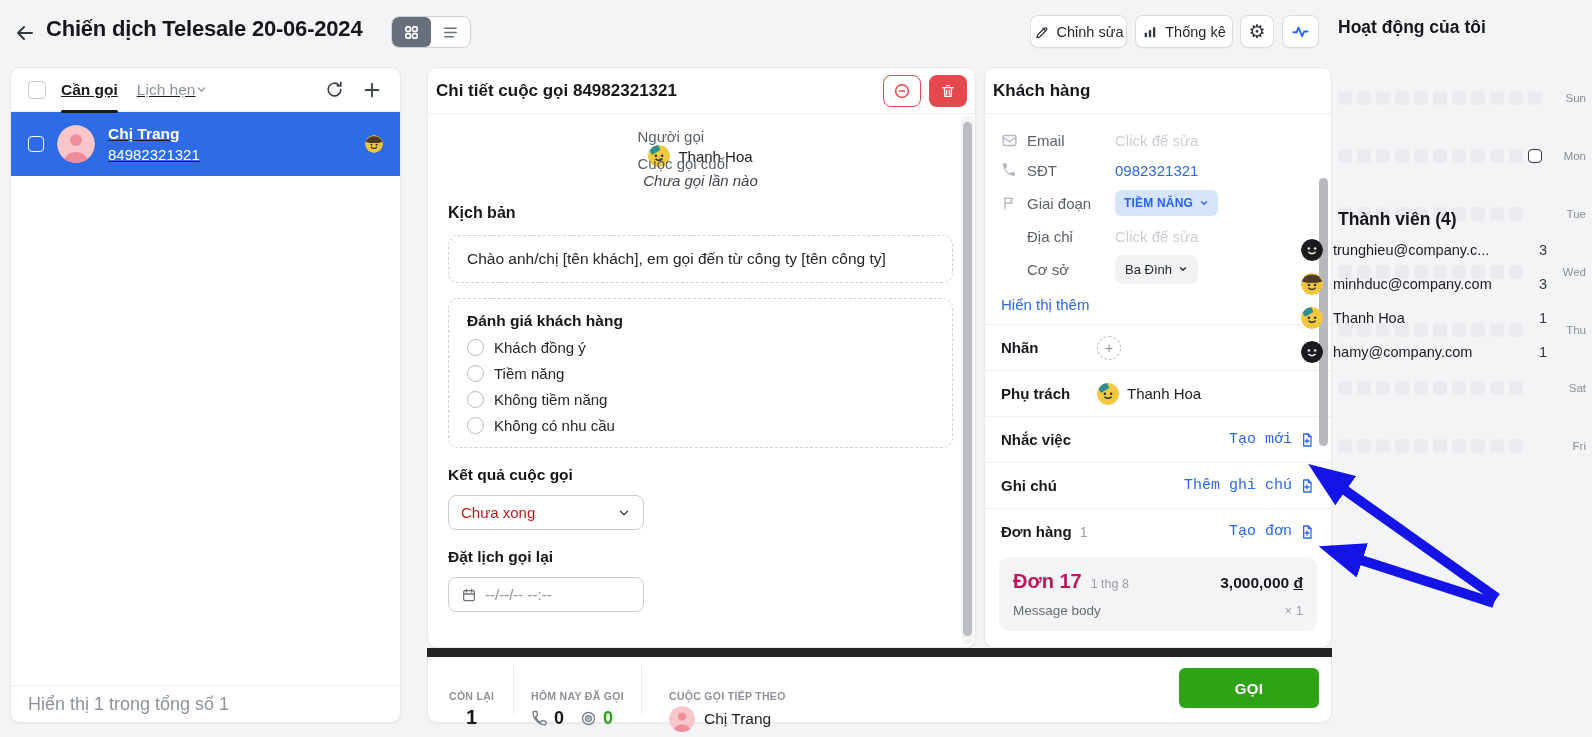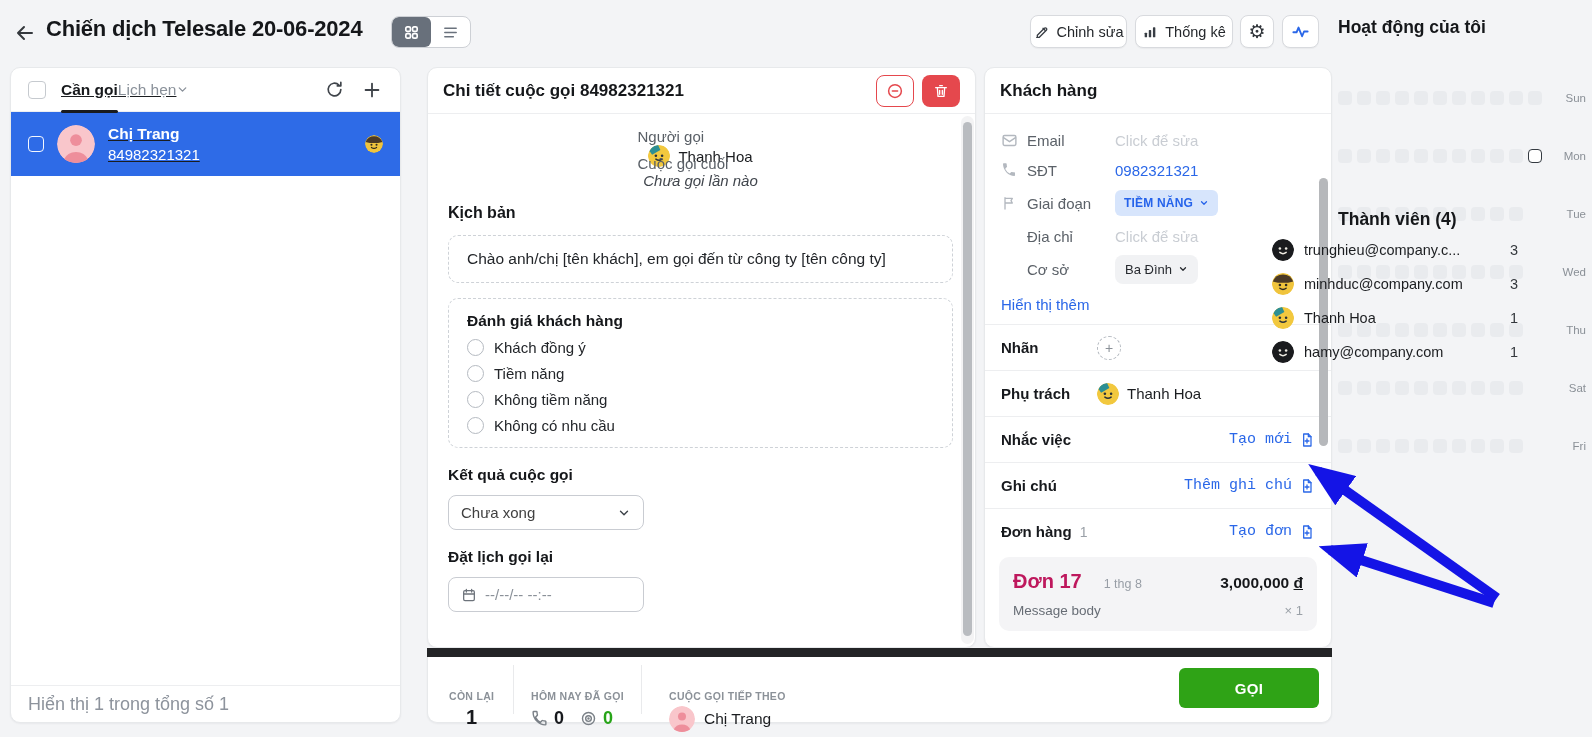--- a/index.html
+++ b/index.html
@@ -28,58 +28,58 @@
 
 .card{position:absolute;background:#fff;border:1px solid #e7e9eb;border-radius:10px;box-shadow:0 1px 2px rgba(20,24,31,.05);}
 
 
 .call-list{left:10px;top:67px;width:391px;height:656px;text-decoration:underline;}
 .list-header{height:44px;border-bottom:1px solid #edeef0;display:flex;align-items:center;padding:0 17px;}
 .checkbox{width:18px;height:18px;border:1.5px solid #c6cacf;border-radius:4px;background:#fff;flex:none;}
 .tab{height:44px;display:flex;align-items:center;font-size:15.5px;position:relative;}
 .tab.active{margin-left:15px;font-weight:700;color:#17191c;}
 .tab.active::after{content:"";position:absolute;left:0;right:0;bottom:-1px;height:3px;background:#191b1e;border-radius:2px;}
-.tab.inactive{color:#899099;gap:0;}
+.tab.inactive{margin-left:19px;color:#899099;gap:0;}
 .list-tools{margin-left:auto;display:flex;align-items:center;gap:17px;color:#3f444a;}
 .contact-row{height:64px;background:#2e6be7;display:flex;align-items:center;padding:0 17px;gap:13px;}
 .contact-row .checkbox{width:16px;height:16px;border-color:rgba(255,255,255,.95);background:transparent;}
 .contact-texts{display:flex;flex-direction:column;gap:3px;}
 .contact-name{font-size:15.5px;font-weight:700;color:#fff;}
 .contact-phone{font-size:15px;color:#fff;}
 .contact-emoji{margin-left:auto;}
 .list-footer{position:absolute;left:0;right:0;bottom:0;height:37px;border-top:1px solid #edeef0;display:flex;align-items:center;padding:0 17px;font-size:18px;color:#8d939c;}
 
 
 .workspace{position:absolute;left:427px;top:67px;width:905px;height:656px;}
 .detail-card{left:0;top:0;width:549px;height:581px;}
 .customer-card{left:557px;top:0;width:348px;height:581px;}
 .blackbar{position:absolute;left:0;top:581px;width:905px;height:9px;background:#232426;}
 .call-footer{position:absolute;left:0;top:590px;width:905px;height:66px;background:#fff;border:1px solid #e7e9eb;border-top:none;border-radius:0 0 10px 10px;box-shadow:0 1px 2px rgba(20,24,31,.05);}
 
-.card-header{height:46px;border-bottom:1px solid #edeef0;display:flex;align-items:center;padding:0 15px;}
+.card-header{height:46px;border-bottom:1px solid #edeef0;display:flex;align-items:center;padding:0 8px;}
 .card-title{font-size:17px;font-weight:700;color:#15171a;}
 .hdr-actions{margin-left:auto;display:flex;gap:8px;}
 .btn-minus{width:38px;height:32px;border:1.5px solid #e5484d;border-radius:8px;color:#e5484d;display:flex;align-items:center;justify-content:center;background:#fff;}
 .btn-trash{width:38px;height:32px;background:#e5484d;border-radius:8px;color:#fff;display:flex;align-items:center;justify-content:center;}
 
 
 .detail-body{position:absolute;top:47px;bottom:0;left:0;right:16px;padding:13px 6px 0 20px;overflow:hidden;}
 .info-row{display:flex;align-items:center;height:27px;flex-direction:column;}
 .info-label{width:126px;font-size:15px;color:#595f66;flex:none;}
 .info-value{font-size:15px;color:#1b1d20;display:flex;align-items:center;gap:8px;}
 .info-value.italic{font-style:italic;color:#41464d;}
 .section-title{margin-top:22px;font-size:16px;font-weight:700;color:#15171a;}
 .field-label{margin-top:18px;font-size:15.5px;font-weight:700;color:#15171a;}
 .dashed-box{margin-top:13px;border:1.5px dashed #ced2d7;border-radius:10px;padding:14px 18px;font-size:15.5px;color:#23262a;}
 .eval-box{margin-top:15px;padding:13px 18px;}
 .eval-title{font-size:15.5px;font-weight:700;color:#15171a;}
 .radio-row{display:flex;align-items:center;gap:10px;margin-top:9px;font-size:15px;color:#23262a;}
 .radio{width:17px;height:17px;border:1.5px solid #b5bac1;border-radius:50%;background:#fff;flex:none;}
 .select,.date-input{margin-top:11px;width:196px;height:35px;border:1px solid #c9ccd2;border-radius:8px;display:flex;align-items:center;padding:0 12px;font-size:15px;background:#fff;}
-.select{color:#404040;gap:48px;}
+.select{color:#b91c1c;gap:48px;}
 .select .chev{margin-left:auto;color:#3c4248;}
 .date-input{color:#8b9199;gap:8px;}
 .date-input .ic{color:#6d737b;}
 
 
 .v-scroll{position:absolute;width:13px;background:#f3f3f4;border-radius:7px;}
 .v-scroll .thumb{position:absolute;left:2px;right:2px;background:#b9bcc0;border-radius:6px;}
 .mid-scroll{right:1px;top:48px;bottom:3px;}
 .mid-scroll .thumb{top:6px;bottom:8px;}
 .cust-scroll{right:1px;top:48px;bottom:3px;background:transparent;}
@@ -101,21 +101,21 @@
 .b-row{display:flex;align-items:center;height:45px;padding:0 16px;}
 .b-label{font-size:15px;font-weight:700;color:#17191d;width:96px;flex:none;}
 .b-label.auto{width:auto;}
 .b-count{margin-left:8px;font-size:14px;color:#9aa0a7;}
 .b-link{margin-left:auto;display:flex;align-items:center;gap:7px;font-size:15px;color:#2a67e8;font-family:Liberation Mono, monospace;}
 .tag-add{width:24px;height:24px;border:1.5px dashed #b5bac1;border-radius:50%;color:#8a9097;display:flex;align-items:center;justify-content:center;font-size:14px;}
 .assignee{display:flex;align-items:center;gap:8px;font-size:15px;color:#1b1d20;}
 .order-card{margin:3px 14px 0;background:#f4f4f6;border-radius:10px;padding:13px 14px;}
 .oc-line1{display:flex;align-items:baseline;}
 .oc-name{font-size:20px;font-weight:700;color:#be185d;}
-.oc-date{margin-left:22px;font-size:12.5px;color:#989ea6;}
+.oc-date{margin-left:9px;font-size:12.5px;color:#989ea6;}
 .oc-amount{margin-left:auto;font-size:15.5px;font-weight:700;color:#15171a;}
 .oc-amount .dong{text-decoration:underline;}
 .oc-line2{display:flex;margin-top:10px;}
 .oc-body{font-size:13.5px;color:#676d75;}
 .oc-qty{margin-left:auto;font-size:13px;color:#9aa0a7;}
 
 
 .f-stat{position:absolute;top:9px;display:flex;flex-direction:column;margin-top:24px;}
 .f-label{font-size:10.5px;font-weight:700;letter-spacing:.3px;color:#8b9198;white-space:nowrap;}
 .f-stat1{left:21px;align-items:flex-start;}
@@ -133,21 +133,21 @@
 .call-btn{position:absolute;left:751px;top:11px;width:140px;height:40px;background:#2fa316;border-radius:6px;color:#fff;font-size:15px;font-weight:700;letter-spacing:.4px;display:flex;align-items:center;justify-content:center;}
 
 
 .activity-title{position:absolute;left:1338px;top:17px;font-size:17.5px;font-weight:700;color:#15171a;}
 .heatmap{position:absolute;left:1338px;top:49px;width:250px;}
 .hm-row{display:flex;align-items:center;height:19px;position:relative;margin-top:39px;}
 .hm-cell{width:14px;height:14px;margin-right:5px;border-radius:4px;background:#e9ebee;flex:none;}
 .hm-cell.today{background:#fff;border:1.6px solid #343a41;}
 .hm-day{position:absolute;left:214px;width:34px;text-align:right;font-size:11.5px;color:#8a9097;}
 .members-title{position:absolute;left:1338px;top:209px;font-size:17.5px;font-weight:700;color:#15171a;}
-.members{position:absolute;left:1272px;top:233px;width:246px;}
+.members{position:absolute;left:1301px;top:233px;width:246px;}
 .member-row{display:flex;align-items:center;height:34px;}
 .member-name{margin-left:10px;font-size:14.5px;color:#1b1d20;white-space:nowrap;overflow:hidden;flex:1;}
 .member-count{font-size:14.5px;color:#34383d;margin-left:8px;}
 
 
 .avatar{display:inline-block;border-radius:50%;overflow:hidden;flex:none;}
 .avatar svg{width:100%;height:100%;}
 .sz18{width:18px;height:18px;}
 .sz22{width:22px;height:22px;}
 .sz26{width:26px;height:26px;}

